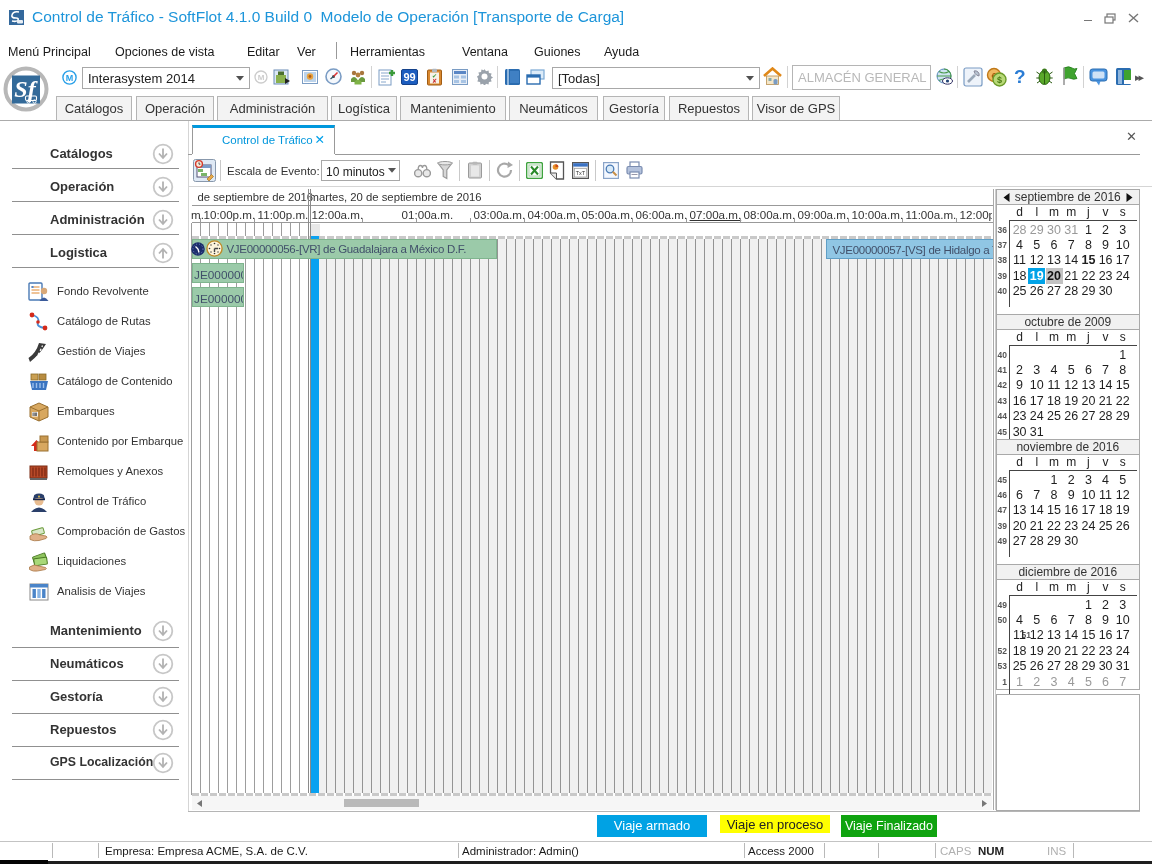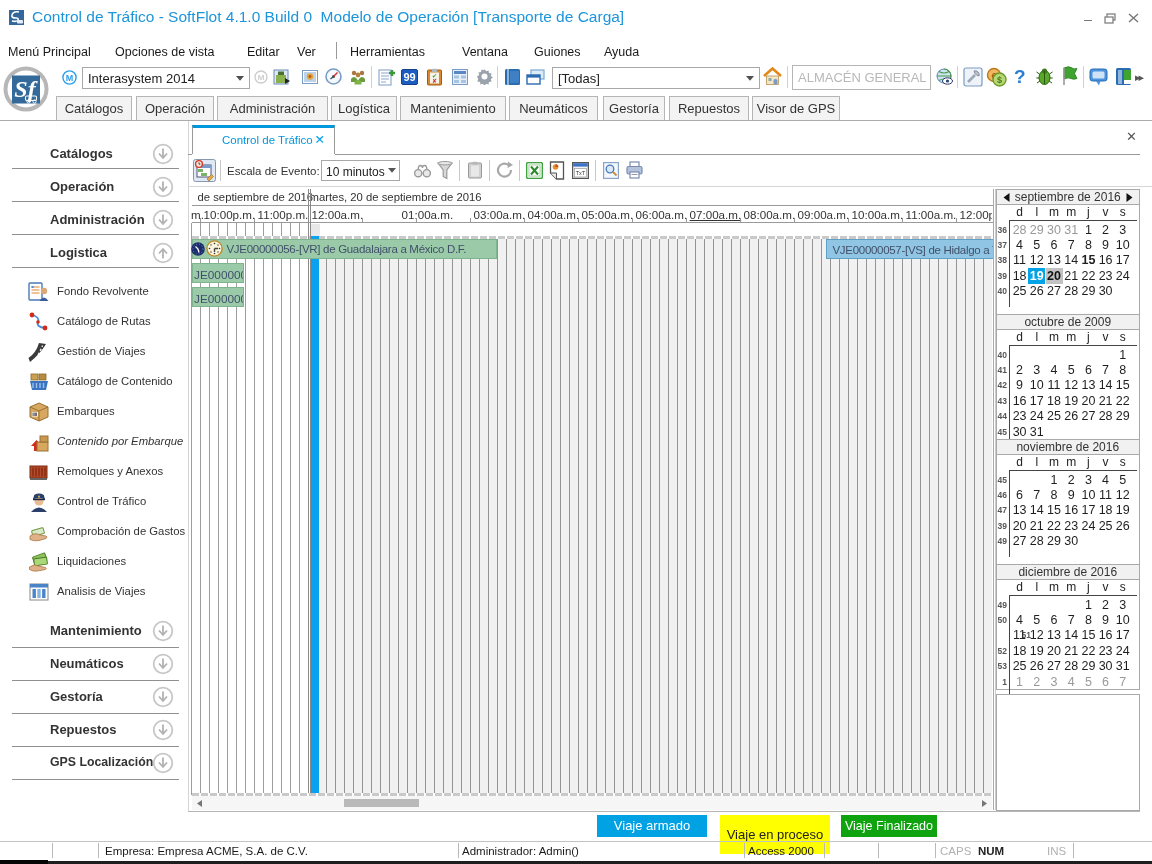--- a/index.html
+++ b/index.html
@@ -288,21 +288,21 @@
         <path d="M2 6 L11 10 L20 6 M11 10 V20" stroke="#9a7030" stroke-width="1" fill="none"></path>
         <rect x="4" y="11" width="6" height="4.5" fill="#fff"></rect>
         <path d="M5 11.5 v3.5 M6.2 11.5 v3.5 M7.4 11.5 v3.5 M8.6 11.5 v3.5" stroke="#222" stroke-width="0.7"></path>
     </svg></div>
 <div class="t" style="left:57px;top:405px;font-size:11.3px;color:#333;">Embarques</div>
 <div class="ab" style="left:28px;top:431px;width:22px;height:22px;"><svg width="22" height="22" viewBox="0 0 22 22">
       <path d="M6 9 h5 v5 h3 l-5.5 6 l-5.5 -6 h3 Z" fill="#d42a1a" transform="rotate(180 8.5 14.5)"></path>
         <rect x="9" y="11" width="11" height="9" fill="#d8a860" stroke="#9a7030"></rect>
         <rect x="12" y="5" width="8" height="6" fill="#c89850" stroke="#9a7030"></rect>
     </svg></div>
-<div class="t" style="left:57px;top:435px;font-size:11.3px;color:#333;font-style:italic;">Contenido por Embarque</div>
+<div class="t" style="left:57px;top:435px;font-size:11.3px;color:#333;">Contenido por Embarque</div>
 <div class="ab" style="left:28px;top:461px;width:22px;height:22px;"><svg width="22" height="22" viewBox="0 0 22 22">
       <rect x="2" y="5" width="17" height="12" fill="#b84a28" stroke="#7a2a12" stroke-width="1"></rect>
         <path d="M5 6.5 v9 M8 6.5 v9 M11 6.5 v9 M14 6.5 v9 M17 6.5 v9" stroke="#8a3018" stroke-width="1.6"></path>
         <rect x="2" y="17" width="17" height="2" fill="#666"></rect>
     </svg></div>
 <div class="t" style="left:57px;top:465px;font-size:11.3px;color:#333;">Remolques y Anexos</div>
 <div class="ab" style="left:28px;top:491px;width:22px;height:22px;"><svg width="22" height="22" viewBox="0 0 22 22">
       <circle cx="11" cy="10" r="4.6" fill="#e8bc90"></circle>
         <path d="M5 8.5 q6 -3.5 12 0 l-1.2 -4.5 q-4.8 -2.8 -9.6 0 Z" fill="#2a3f6a"></path>
         <path d="M5 8.4 h12" stroke="#14244a" stroke-width="1.6"></path>
@@ -691,21 +691,21 @@
 <div class="ab" style="left:994px;top:676.4999999999999px;width:13px;text-align:right;font-size:8.5px;font-weight:bold;color:#555;">1</div>
 <div class="ab" style="left:1009.6px;top:674.4999999999999px;width:20px;text-align:center;font-size:12.5px;font-weight:normal;color:#999;">1</div>
 <div class="ab" style="left:1026.8px;top:674.4999999999999px;width:20px;text-align:center;font-size:12.5px;font-weight:normal;color:#999;">2</div>
 <div class="ab" style="left:1044px;top:674.4999999999999px;width:20px;text-align:center;font-size:12.5px;font-weight:normal;color:#999;">3</div>
 <div class="ab" style="left:1061.2px;top:674.4999999999999px;width:20px;text-align:center;font-size:12.5px;font-weight:normal;color:#999;">4</div>
 <div class="ab" style="left:1078.4px;top:674.4999999999999px;width:20px;text-align:center;font-size:12.5px;font-weight:normal;color:#999;">5</div>
 <div class="ab" style="left:1095.6px;top:674.4999999999999px;width:20px;text-align:center;font-size:12.5px;font-weight:normal;color:#999;">6</div>
 <div class="ab" style="left:1112.8px;top:674.4999999999999px;width:20px;text-align:center;font-size:12.5px;font-weight:normal;color:#999;">7</div>
 <div class="ab" style="left:995.5px;top:693.5px;width:144.5px;height:117px;border:1px solid #a9a9a9;background:#fff;"></div>
 <div class="ab cc" style="left:597px;top:815px;width:110px;height:21.5px;background:#00a2e4;color:#fff;font-size:13px;">Viaje armado</div>
-<div class="ab cc" style="left:720px;top:815px;width:110px;height:39px;background:#ffff00;color:#222;font-size:13px;">Viaje en proceso</div>
+<div class="ab cc" style="left:720px;top:815px;width:110px;height:18px;background:#ffff00;color:#222;font-size:13px;">Viaje en proceso</div>
 <div class="ab cc" style="left:841px;top:815px;width:96px;height:21.5px;background:#0fa30f;color:#fff;font-size:12.5px;">Viaje Finalizado</div>
 <div class="ab" style="left:0px;top:840.5px;width:1152px;height:1px;background:#c3c3c3;"></div>
 <div class="ab" style="left:52px;top:843px;width:1px;height:15px;background:#b9b9b9;"></div>
 <div class="ab" style="left:98px;top:843px;width:1px;height:15px;background:#b9b9b9;"></div>
 <div class="ab" style="left:458px;top:843px;width:1px;height:15px;background:#b9b9b9;"></div>
 <div class="ab" style="left:744px;top:843px;width:1px;height:15px;background:#b9b9b9;"></div>
 <div class="ab" style="left:824px;top:843px;width:1px;height:15px;background:#b9b9b9;"></div>
 <div class="ab" style="left:878px;top:843px;width:1px;height:15px;background:#b9b9b9;"></div>
 <div class="ab" style="left:935px;top:843px;width:1px;height:15px;background:#b9b9b9;"></div>
 <div class="ab" style="left:1073px;top:843px;width:1px;height:15px;background:#b9b9b9;"></div>

